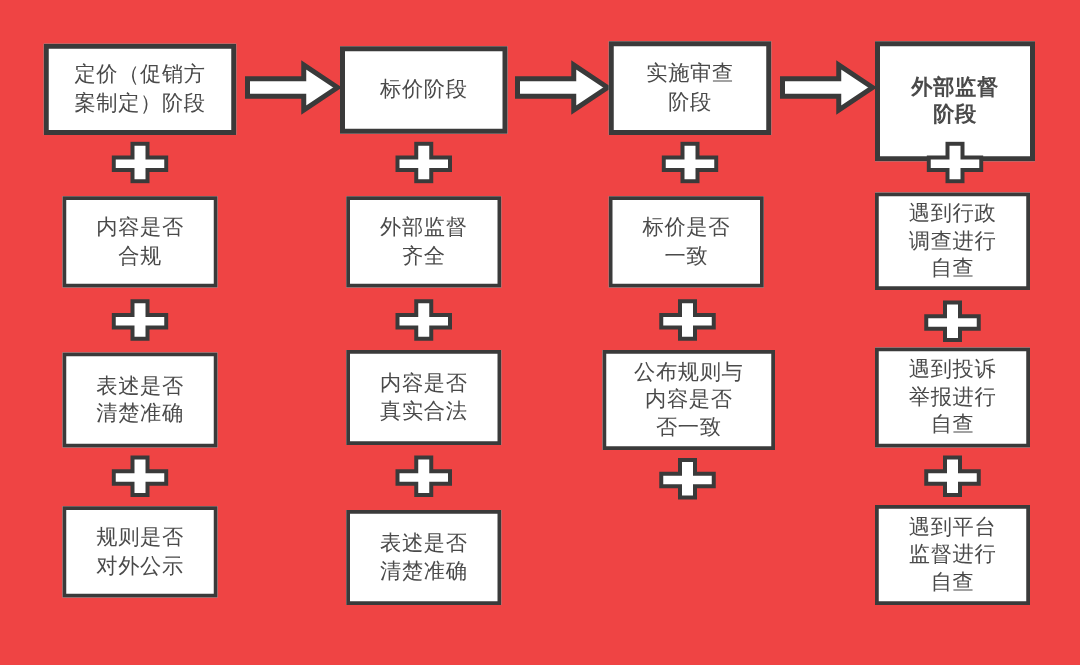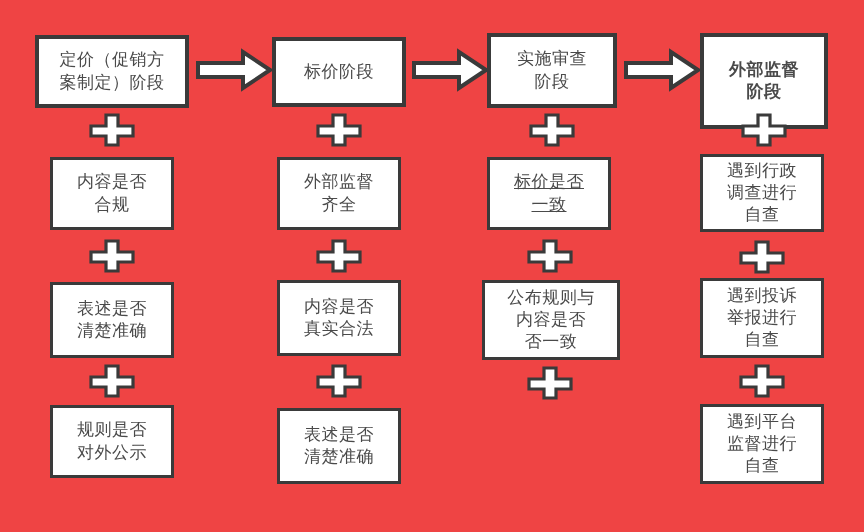--- a/index.html
+++ b/index.html
@@ -166,21 +166,21 @@
 
     <div class="flow-box stage" style="left:55px; top:33px; width:130px; height:75px;">实施审查
 阶段</div>
 
     <div class="plus-connector" style="left:97px; top:113px;">
       <svg viewBox="0 0 46 34" xmlns="http://www.w3.org/2000/svg">
         <path d="M17 2 H29 V13 H44 V23 H29 V32 H17 V23 H2 V13 H17 Z" fill="#ffffff" stroke="#3a3a3a" stroke-width="3.2" stroke-linejoin="miter"></path>
       </svg>
     </div>
 
-    <div class="flow-box" style="left:55px; top:157px; width:124px; height:73px;text-decoration:underline;">标价是否
+    <div class="flow-box" style="left:55px; top:157px; width:124px; height:73px;">标价是否
 一致</div>
 
     <div class="plus-connector" style="left:95px; top:239px;">
       <svg viewBox="0 0 46 34" xmlns="http://www.w3.org/2000/svg">
         <path d="M17 2 H29 V13 H44 V23 H29 V32 H17 V23 H2 V13 H17 Z" fill="#ffffff" stroke="#3a3a3a" stroke-width="3.2" stroke-linejoin="miter"></path>
       </svg>
     </div>
 
     <div class="flow-box" style="left:50px; top:280px; width:138px; height:80px;">公布规则与
 内容是否

